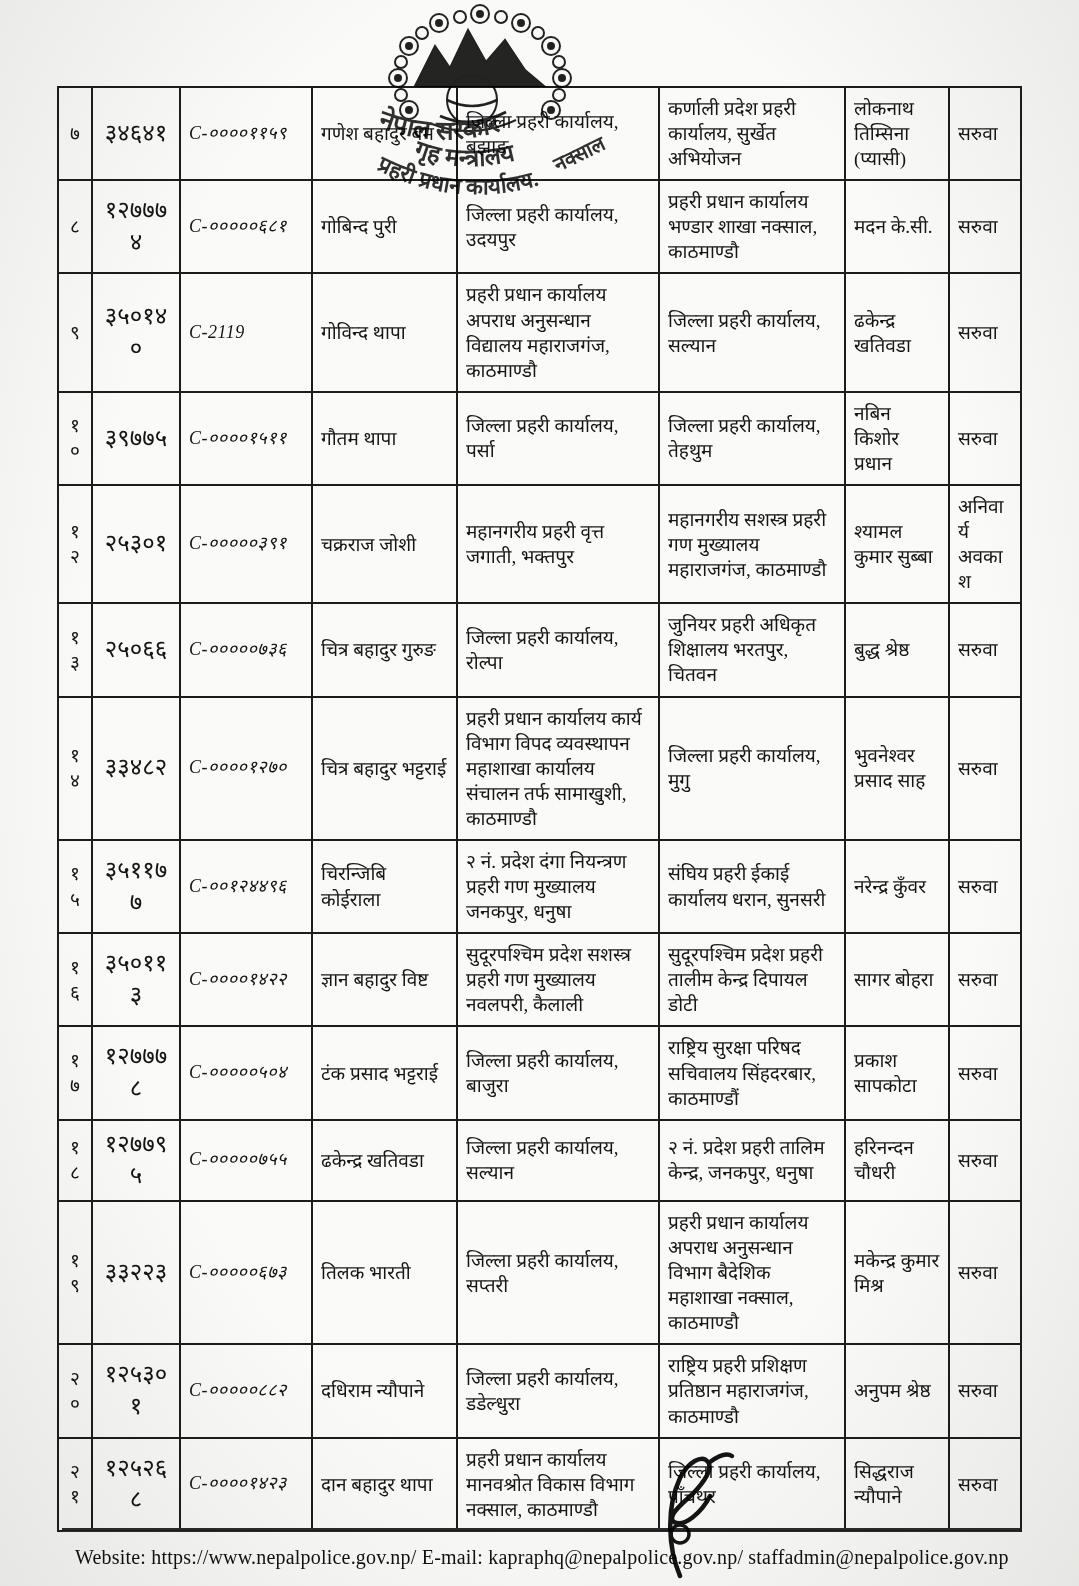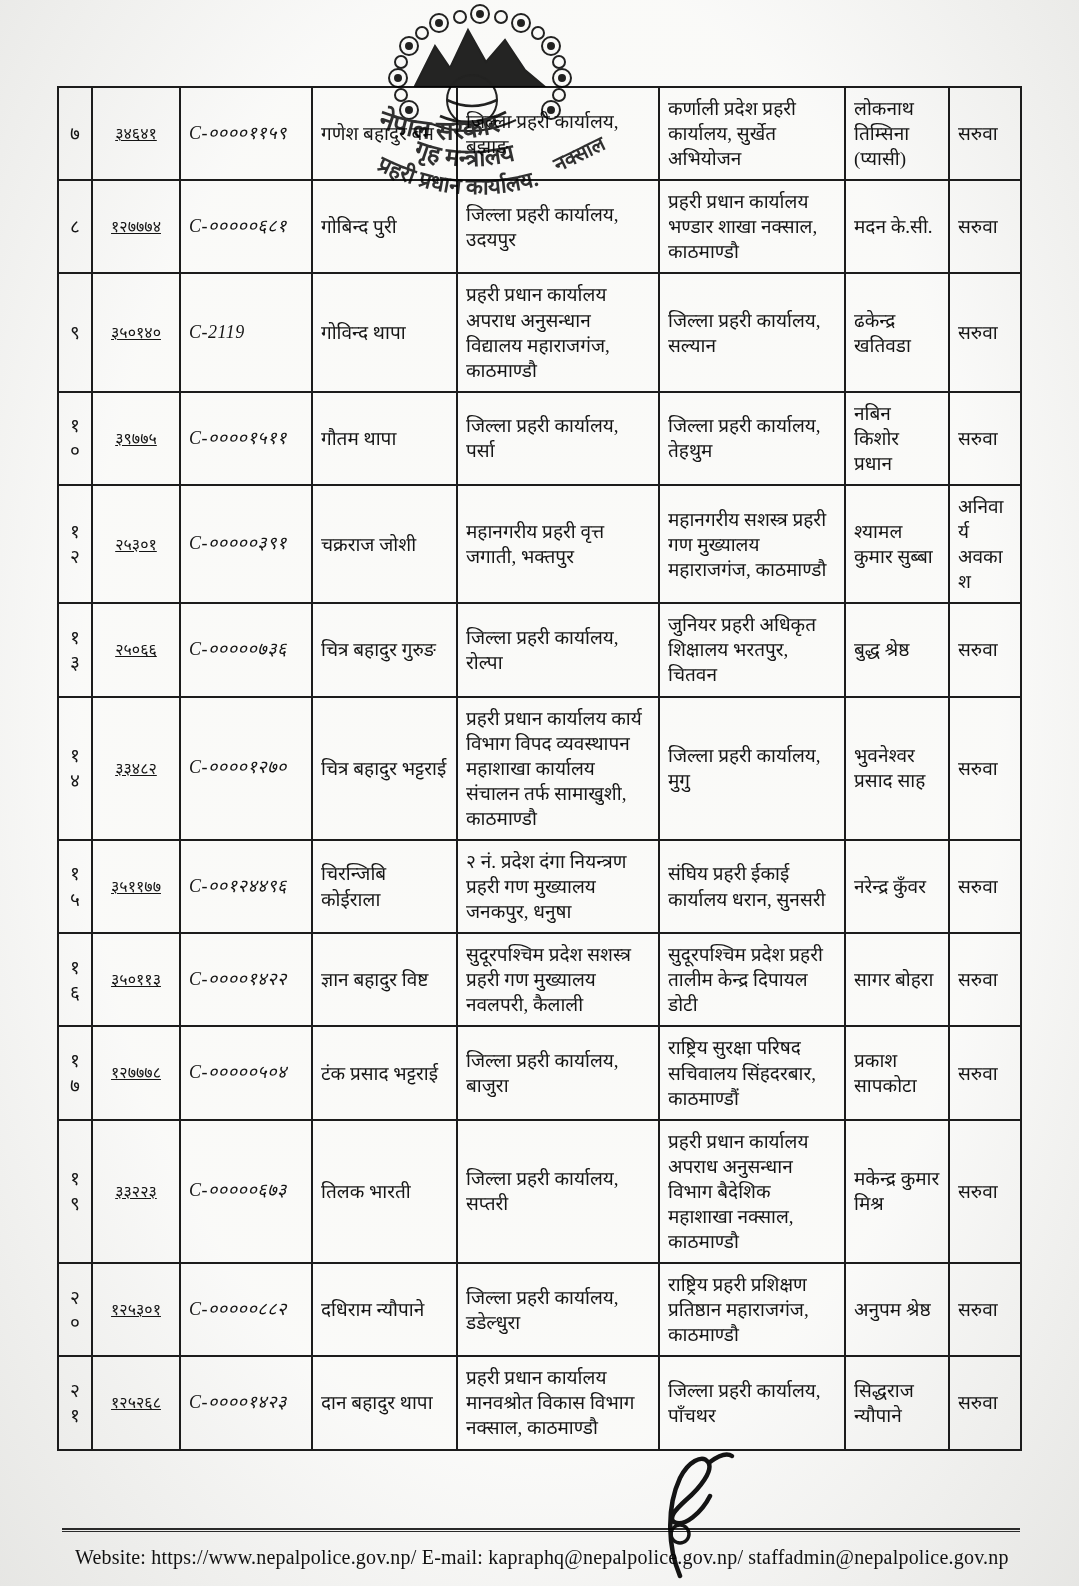--- a/index.html
+++ b/index.html
@@ -15,21 +15,21 @@
   }
   .transfer-table{
     position:absolute; left:57px; top:86px; width:963px;
     border-collapse:collapse; table-layout:fixed;
   }
   .transfer-table td{
     border:2px solid #1c1c1c; padding:8px 8px; vertical-align:middle;
     font-size:19px; line-height:1.32; word-wrap:break-word;
   }
   td.c-sn   { text-align:center; }
-  td.c-reg  { text-align:center; font-size:16px;text-decoration:underline; }
+  td.c-reg  { text-align:center; font-size:24px; }
   td.c-code { text-align:left; font-size:18px; letter-spacing:0.5px;font-style:italic; }
   col.w-sn  { width:34px; }  col.w-reg { width:88px; }
   col.w-code{ width:132px; } col.w-name{ width:145px; }
   col.w-from{ width:202px; } col.w-to  { width:186px; }
   col.w-repl{ width:104px; } col.w-rem { width:72px; }
 
   .emblem-stamp{
     position:absolute; left:320px; top:0; width:380px; height:235px;
     z-index:5; pointer-events:none; mix-blend-mode:multiply; opacity:0.95;
   }
@@ -168,20 +168,30 @@
       <td class="c-sn">१७</td>
       <td class="c-reg">१२७७७८</td>
       <td class="c-code">C-०००००५०४</td>
       <td>टंक प्रसाद भट्टराई</td>
       <td>जिल्ला प्रहरी कार्यालय, बाजुरा</td>
       <td>राष्ट्रिय सुरक्षा परिषद सचिवालय सिंहदरबार, काठमाण्डौं</td>
       <td>प्रकाश सापकोटा</td>
       <td>सरुवा</td>
     </tr>
 
+    <tr>
+      <td class="c-sn">१८</td>
+      <td class="c-reg">१२७७९५</td>
+      <td class="c-code">C-०००००७५५</td>
+      <td>ढकेन्द्र खतिवडा</td>
+      <td>जिल्ला प्रहरी कार्यालय, सल्यान</td>
+      <td>२ नं. प्रदेश प्रहरी तालिम केन्द्र, जनकपुर, धनुषा</td>
+      <td>हरिनन्दन चौधरी</td>
+      <td>सरुवा</td>
+    </tr>
 
     <tr>
       <td class="c-sn">१९</td>
       <td class="c-reg">३३२२३</td>
       <td class="c-code">C-०००००६७३</td>
       <td>तिलक भारती</td>
       <td>जिल्ला प्रहरी कार्यालय, सप्तरी</td>
       <td>प्रहरी प्रधान कार्यालय अपराध अनुसन्धान विभाग बैदेशिक महाशाखा नक्साल, काठमाण्डौ</td>
       <td>मकेन्द्र कुमार मिश्र</td>
       <td>सरुवा</td>

